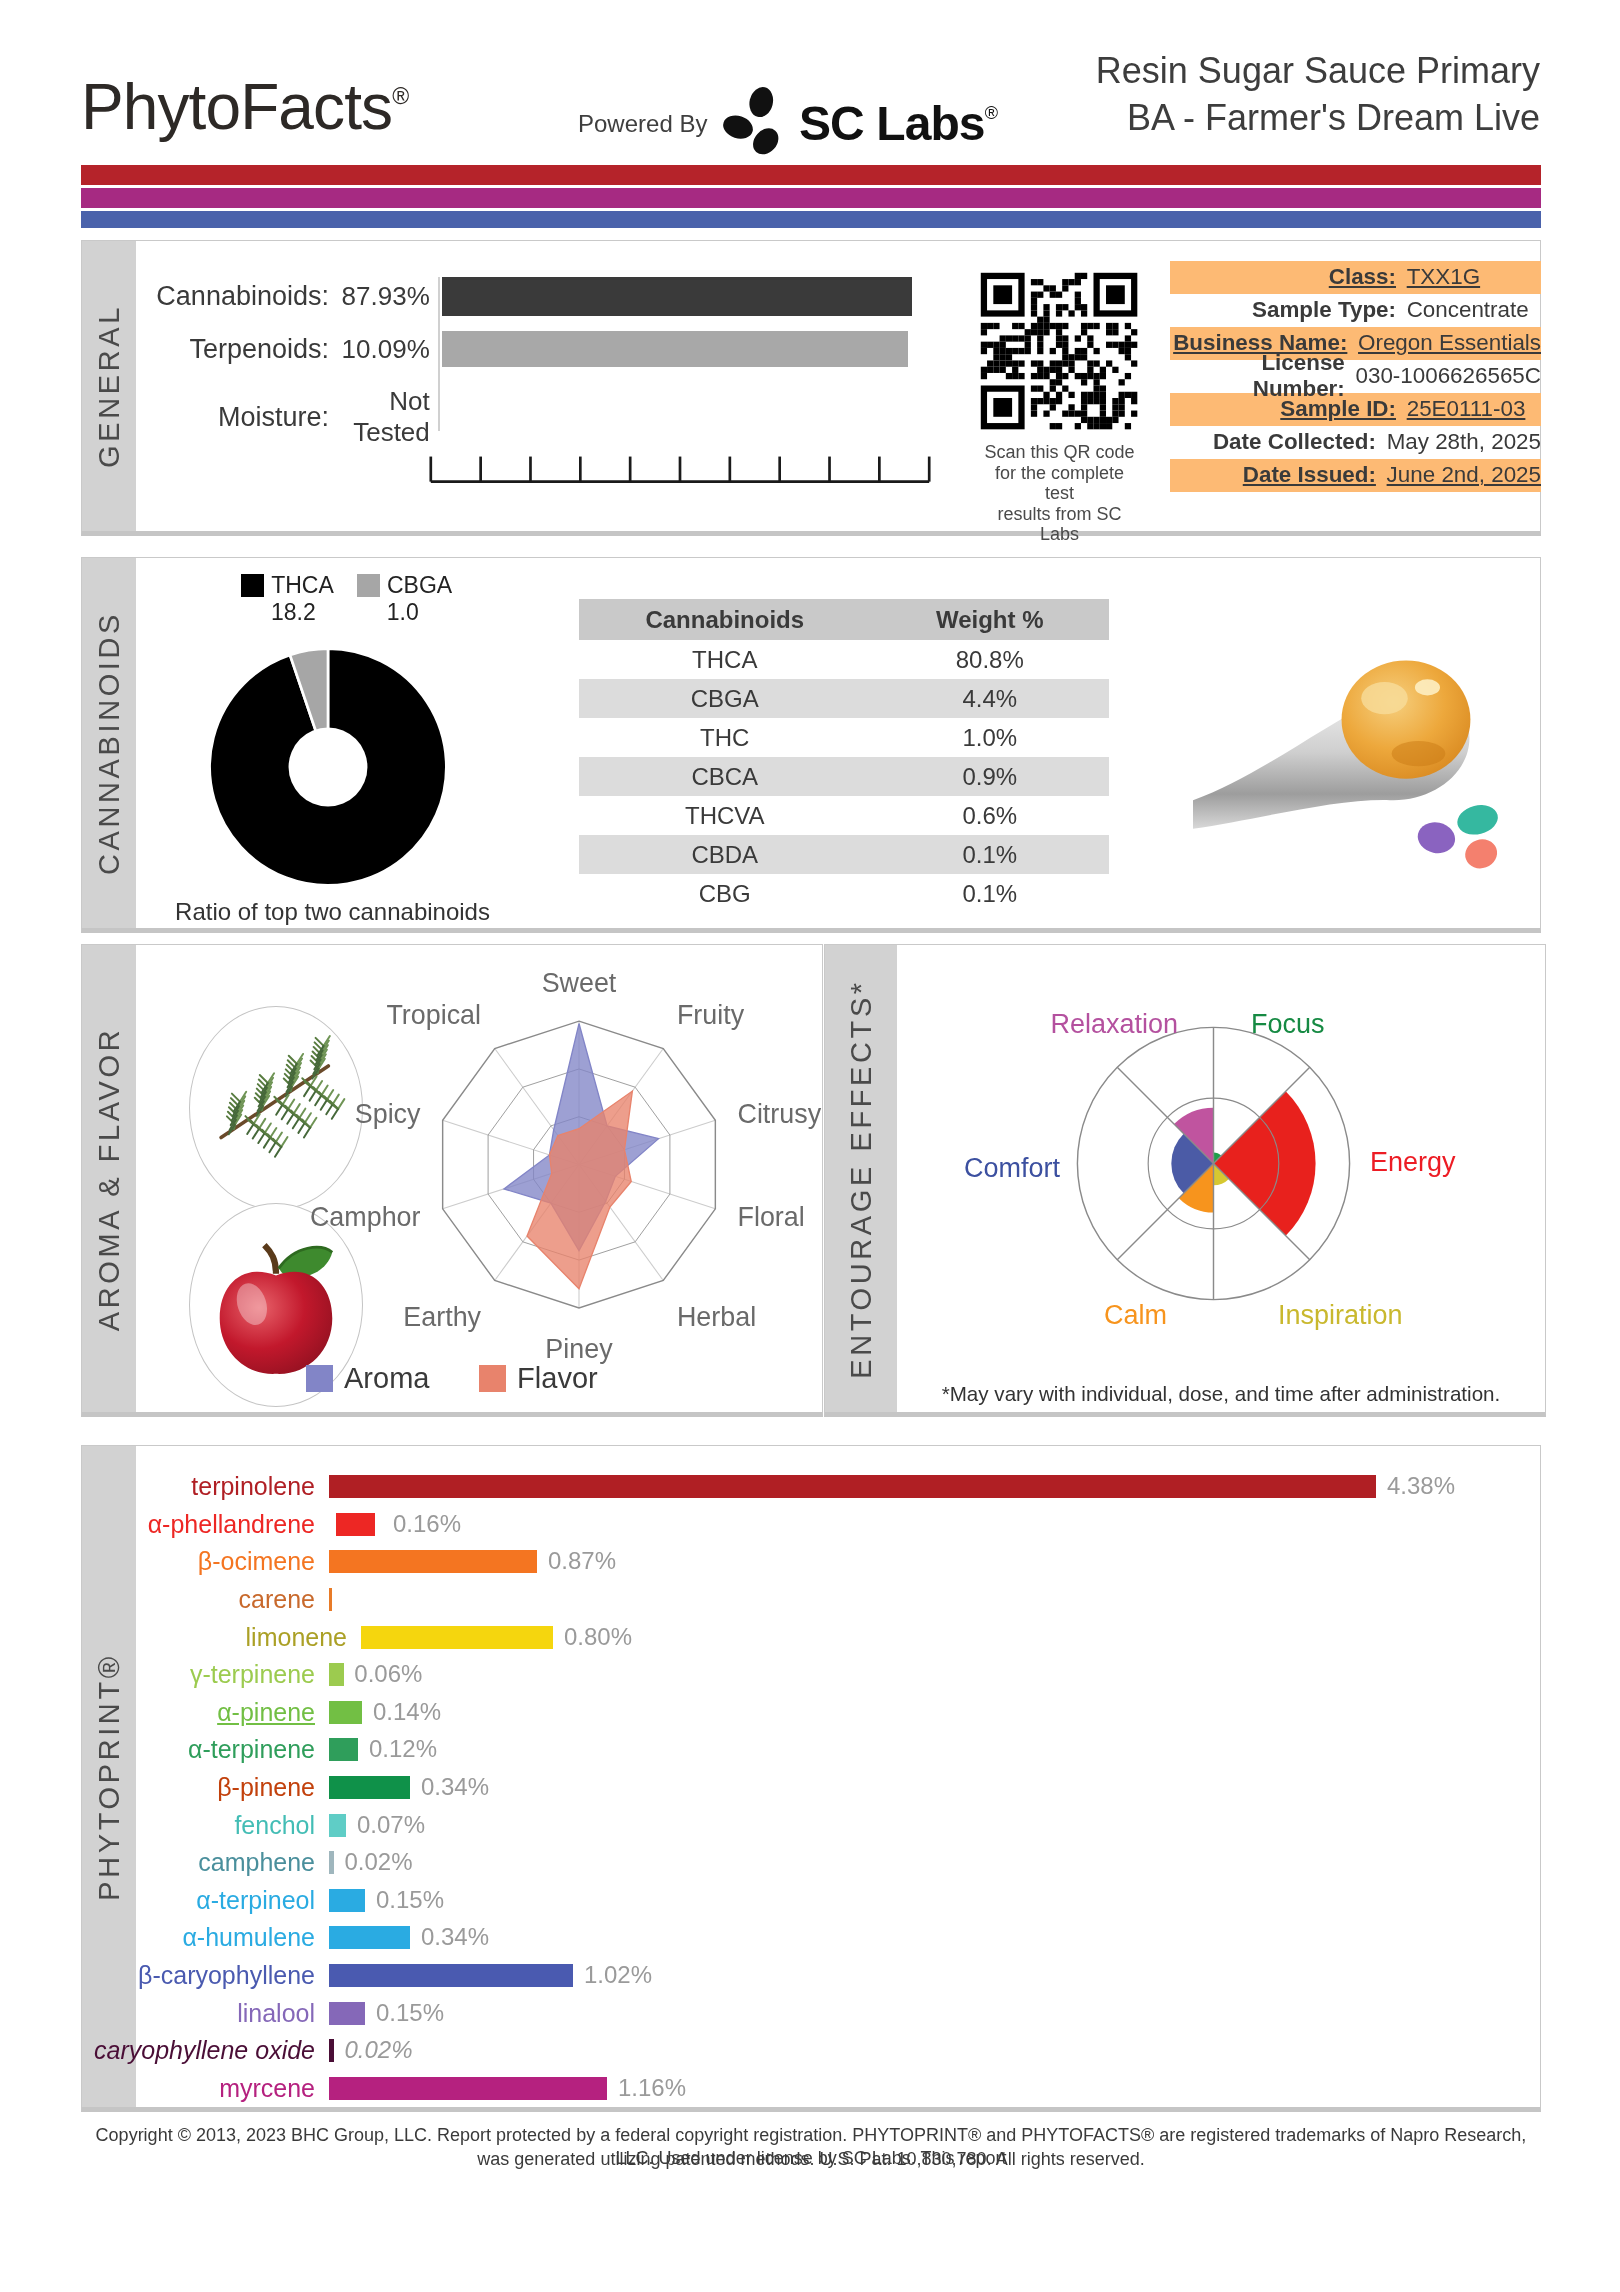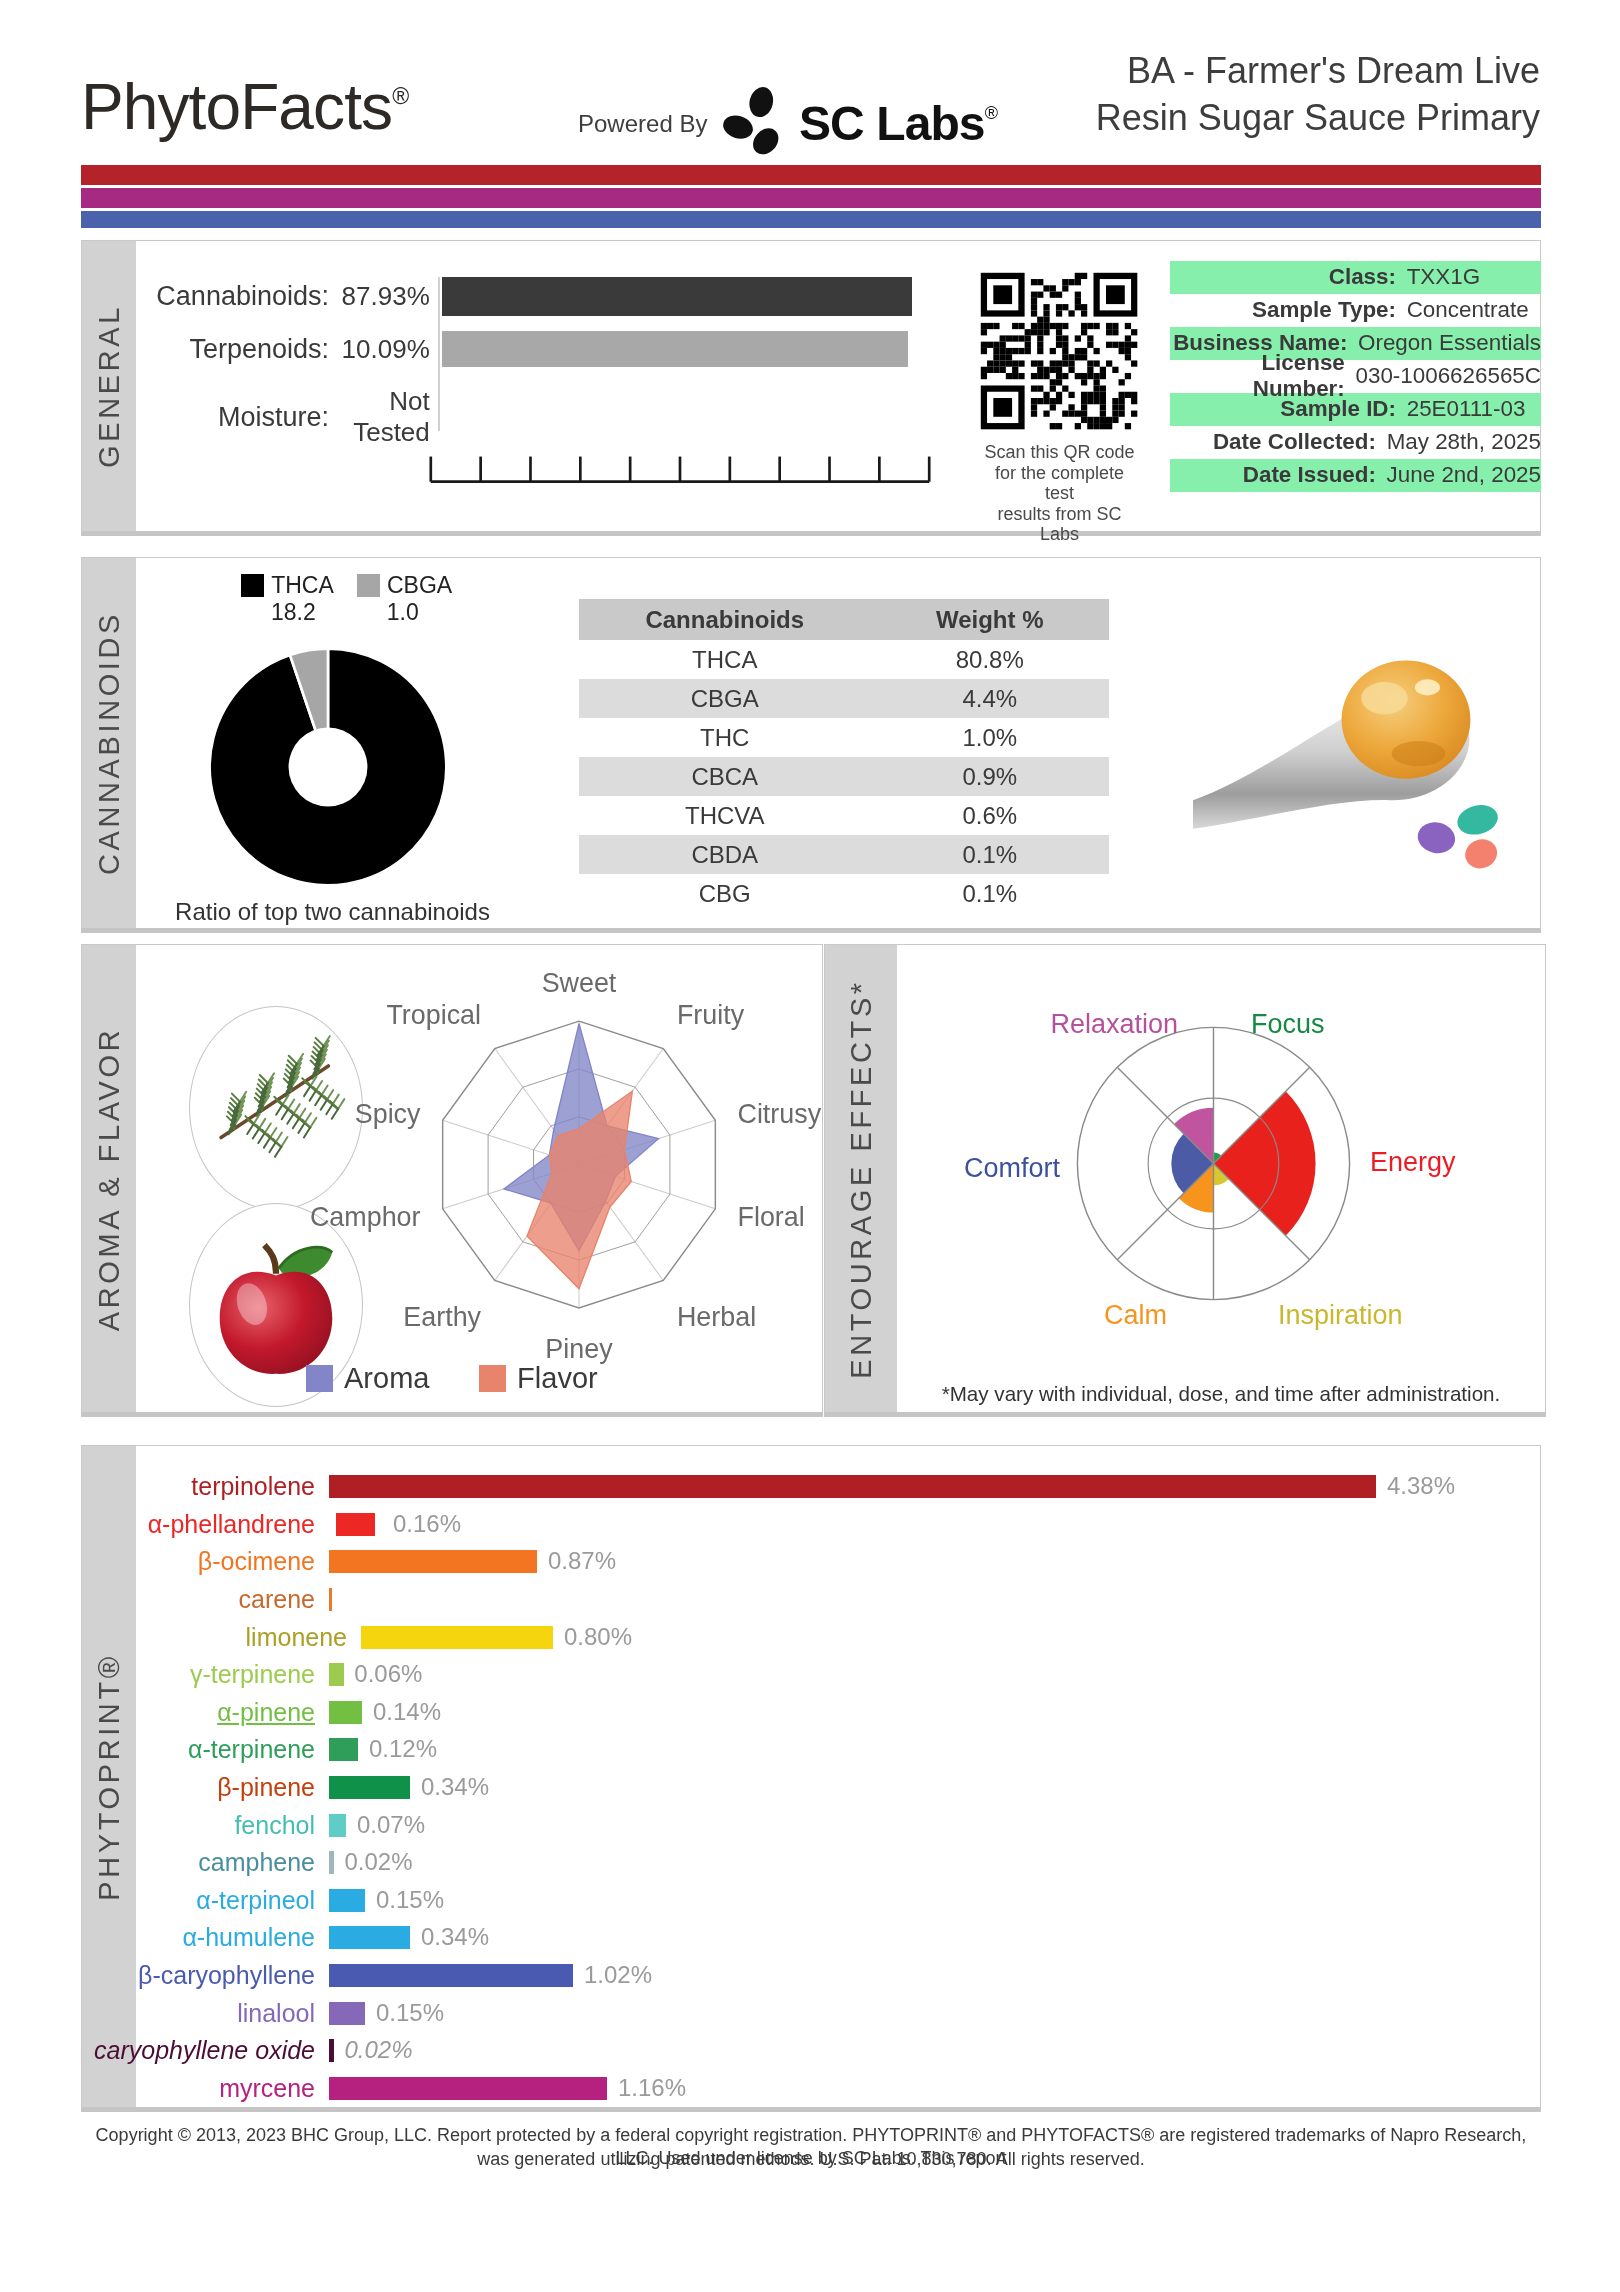--- a/index.html
+++ b/index.html
@@ -30,21 +30,21 @@
   
   .g-row{position:absolute;left:63px;display:flex;align-items:center;}
   .g-label{width:184px;text-align:right;font-size:27px;color:#3a3a3a;}
   .g-value{width:99px;text-align:right;font-size:26px;color:#3a3a3a;margin-left:1.8px;}
   .g-bar{margin-left:12.5px;}
   .g-axis{position:absolute;left:356px;top:36px;width:1.8px;height:154px;background:#d0d0d0;}
   .qr-caption{position:absolute;left:897px;top:201px;width:161px;text-align:center;
               font-size:18px;line-height:20.6px;color:#4a4a4a;}
   .info-table{position:absolute;left:1088px;top:19.7px;width:371px;font-size:22.4px;}
   .info-row{display:flex;height:33px;align-items:center;}
-  .info-row.shaded{background:#86efac;}
+  .info-row.shaded{background:#fdba74;text-decoration:underline;}
   .info-label{width:226px;text-align:right;font-weight:bold;color:#3a3a3a;}
   .info-value{margin-left:10.7px;color:#3a3a3a;white-space:nowrap;}
 
   
   .cl-item{display:flex;flex-direction:column;margin-right:23px;}
   .cl-top{display:flex;align-items:center;font-size:23px;color:#222;}
   .cl-swatch{width:23px;height:23px;margin-right:7.2px;}
   .cl-val{font-size:23px;color:#222;margin-left:30px;}
   .donut-caption{position:absolute;left:58px;top:340px;width:385px;text-align:center;
                  font-size:24px;color:#333;}
@@ -86,22 +86,22 @@
     <span class="pby">Powered By</span>
     <svg width="70" height="75" viewBox="0 0 78 84">
       <ellipse cx="46" cy="18" rx="13" ry="17" fill="#111" transform="rotate(14 46 18)"></ellipse>
       <ellipse cx="20" cy="46" rx="17" ry="12.5" fill="#111" transform="rotate(18 20 46)"></ellipse>
       <ellipse cx="51" cy="62" rx="16" ry="12.5" fill="#111" transform="rotate(-48 51 62)"></ellipse>
     </svg>
     <span class="sclabs-text"><span>SC Labs</span><sup>®</sup></span>
   </div>
 
   <div class="title">
+    <div>Resin Sugar Sauce Primary</div>
     <div>BA - Farmer's Dream Live</div>
-    <div>Resin Sugar Sauce Primary</div>
   </div>
 
   <div class="stripe" id="stripe0" style="top: 165px; height: 19.7px; background: rgb(181, 35, 42);"></div>
   <div class="stripe" id="stripe1" style="top: 188px; height: 19.7px; background: rgb(166, 42, 130);"></div>
   <div class="stripe" id="stripe2" style="top: 211px; height: 17px; background: rgb(74, 98, 171);"></div>
 
   <section class="panel" style="left:81px;top:240px;width:1460px;height:296px;">
     <div class="strip" style="width:54px;"></div>
     <div class="side-label" style="left:27px;">GENERAL</div>
     <div id="general-rows">

